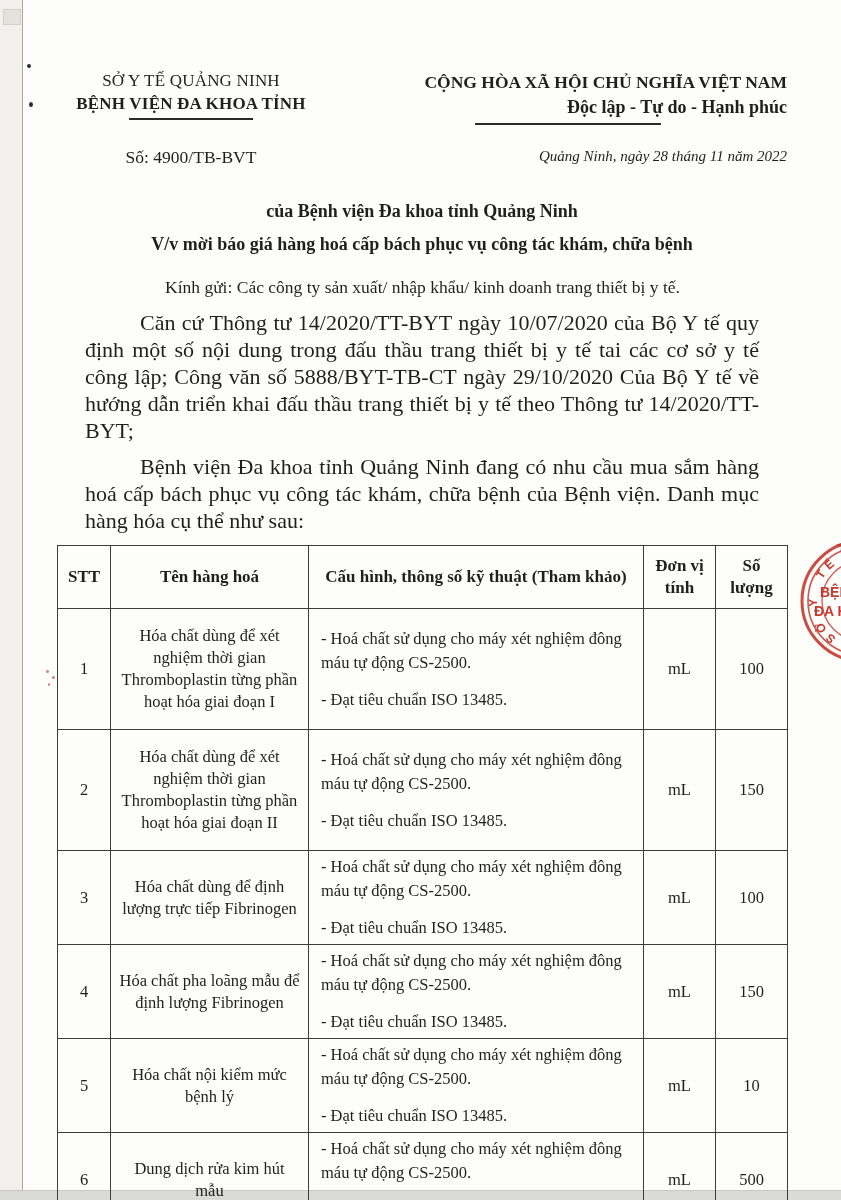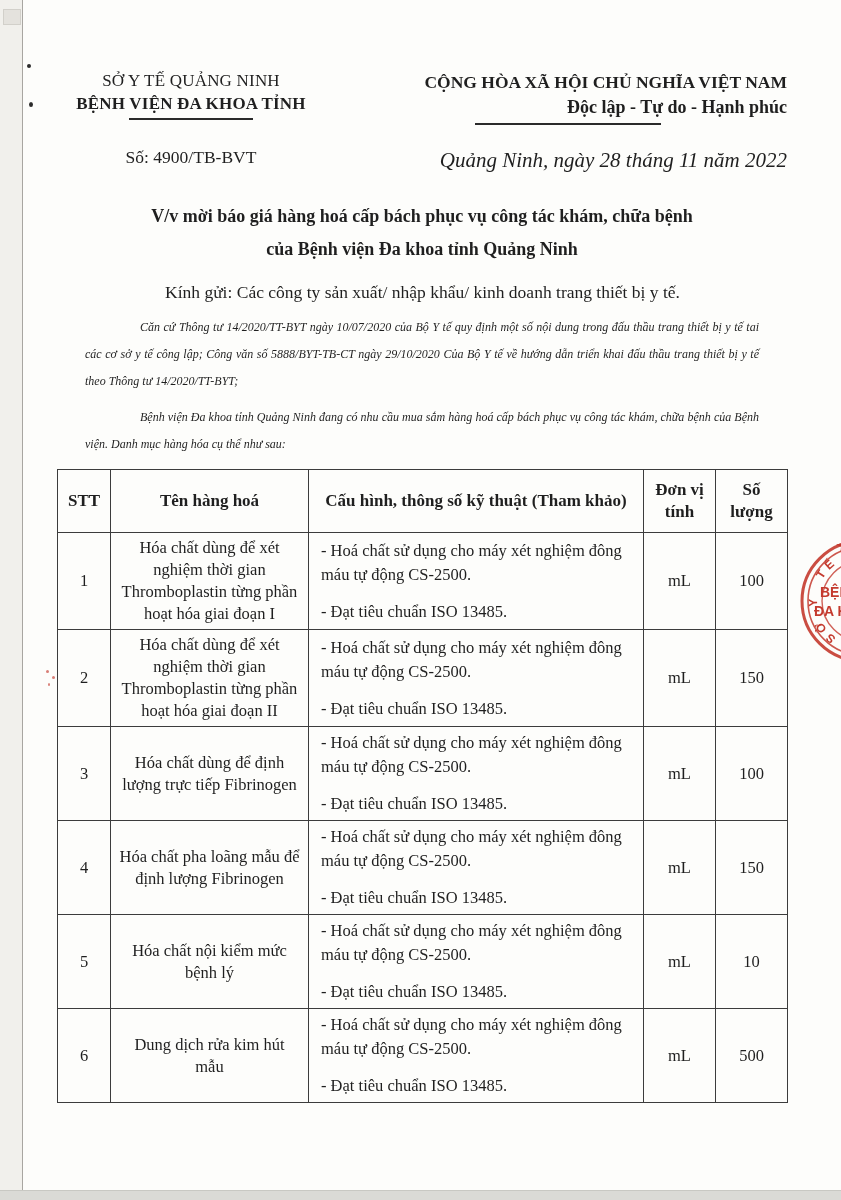--- a/index.html
+++ b/index.html
@@ -36,56 +36,56 @@
   .hdr-left  { width:268px; text-align:center; }
   .hdr-right { width:438px; text-align:right; }
   .hdr-org-sup   { font-size:17px; line-height:22px; letter-spacing:.2px; }
   .hdr-org-name  { font-size:17px; line-height:23px; font-weight:bold; letter-spacing:.2px; }
   .hdr-underline { border-top:2px solid #2a2a2a; margin:3px auto 0 auto; }
   .u-left  { width:124px; }
   .u-right { width:186px; }
   .hdr-doc-number { margin-top:27px; font-size:17.5px; }
   .hdr-nation { font-size:17.5px; line-height:24px; font-weight:bold; }
   .hdr-motto  { font-size:18px;  line-height:26px; font-weight:bold; }
-  .hdr-date   { margin-top:23px; font-size:21px; font-style:italic; }
+  .hdr-date   { margin-top:23px; font-size:15px; font-style:italic; }
 
   
   .title-block { margin-top:27px; text-align:center; }
   .title-main    { font-size:20px; font-weight:bold; line-height:24px; letter-spacing:.3px; }
   .title-subject { font-size:18px; font-weight:bold; line-height:33px; margin-top:5px; }
 
   
   .salutation {
     margin:13px 28px 0 28px; padding-left:80px;
     font-size:17.5px; line-height:26px;
   }
   .body-paragraph {
     margin:9px 28px 0 28px;
-    font-size:12px; line-height:27px;
-    text-align:justify; text-indent:55px;font-style:italic;
+    font-size:22px; line-height:27px;
+    text-align:justify; text-indent:55px;
   }
 
   
   .goods-table {
     margin-top:11px; width:730px;
     border-collapse:collapse; table-layout:fixed;
     font-size:16.5px;
   }
   .goods-table th, .goods-table td {
     border:1.6px solid #3c3c3c; vertical-align:middle;
     padding:4px 8px; overflow:hidden;
   }
   .goods-table th { font-weight:bold; font-size:17px; line-height:22px; text-align:center; height:54px; }
   .col-stt  { width:53px; }
   .col-name { width:198px; }
   .col-spec { width:335px; }
   .col-unit { width:72px; }
   .col-qty  { width:72px; }
   td.cell-stt, td.cell-unit, td.cell-qty { text-align:center; }
-  td.cell-name { text-align:center; line-height:22px; padding:4px 8px;margin-left:31px; }
+  td.cell-name { text-align:center; line-height:22px; padding:16px 8px;margin-left:31px; }
   td.cell-spec { text-align:left; line-height:24px; padding:4px 10px 4px 12px; }
   .spec-line + .spec-line { margin-top:13px; }
 
   
   .stamp-wrap { position:absolute; left:782px; top:521px; width:160px; height:160px; }
   .stamp-wrap svg { display:block; }
   .stamp-ring { stroke:var(--stamp-color,#c43a2e); fill:none; }
   .stamp-letter, .stamp-center {
     fill:var(--stamp-color,#c43a2e);
     font-family:"Liberation Sans", sans-serif;
@@ -119,22 +119,22 @@
     <div class="hdr-right">
       <div class="hdr-nation">CỘNG HÒA XÃ HỘI CHỦ NGHĨA VIỆT NAM</div>
       <div class="hdr-motto">Độc lập - Tự do - Hạnh phúc</div>
       <div class="hdr-underline u-right"></div>
       <div class="hdr-date">Quảng Ninh, ngày 28 tháng 11 năm 2022</div>
     </div>
   </div>
 
   <div class="title-block">
     <div class="title-subject">
+      <div>của Bệnh viện Đa khoa tỉnh Quảng Ninh</div>
       <div>V/v mời báo giá hàng hoá cấp bách phục vụ công tác khám, chữa bệnh</div>
-      <div>của Bệnh viện Đa khoa tỉnh Quảng Ninh</div>
     </div>
   </div>
 
   <div class="salutation">Kính gửi: Các công ty sản xuất/ nhập khẩu/ kinh doanh trang thiết bị y tế.</div>
   <div class="body-paragraph">Căn cứ Thông tư 14/2020/TT-BYT ngày 10/07/2020 của Bộ Y tế quy định một số nội dung trong đấu thầu trang thiết bị y tế tai các cơ sở y tế công lập; Công văn số 5888/BYT-TB-CT ngày 29/10/2020 Của Bộ Y tế về hướng dẫn triển khai đấu thầu trang thiết bị y tế theo Thông tư 14/2020/TT-BYT;</div>
   <div class="body-paragraph">Bệnh viện Đa khoa tỉnh Quảng Ninh đang có nhu cầu mua sắm hàng hoá cấp bách phục vụ công tác khám, chữa bệnh của Bệnh viện. Danh mục hàng hóa cụ thể như sau:</div>
 
   <table class="goods-table">
     <colgroup>
       <col class="col-stt">

